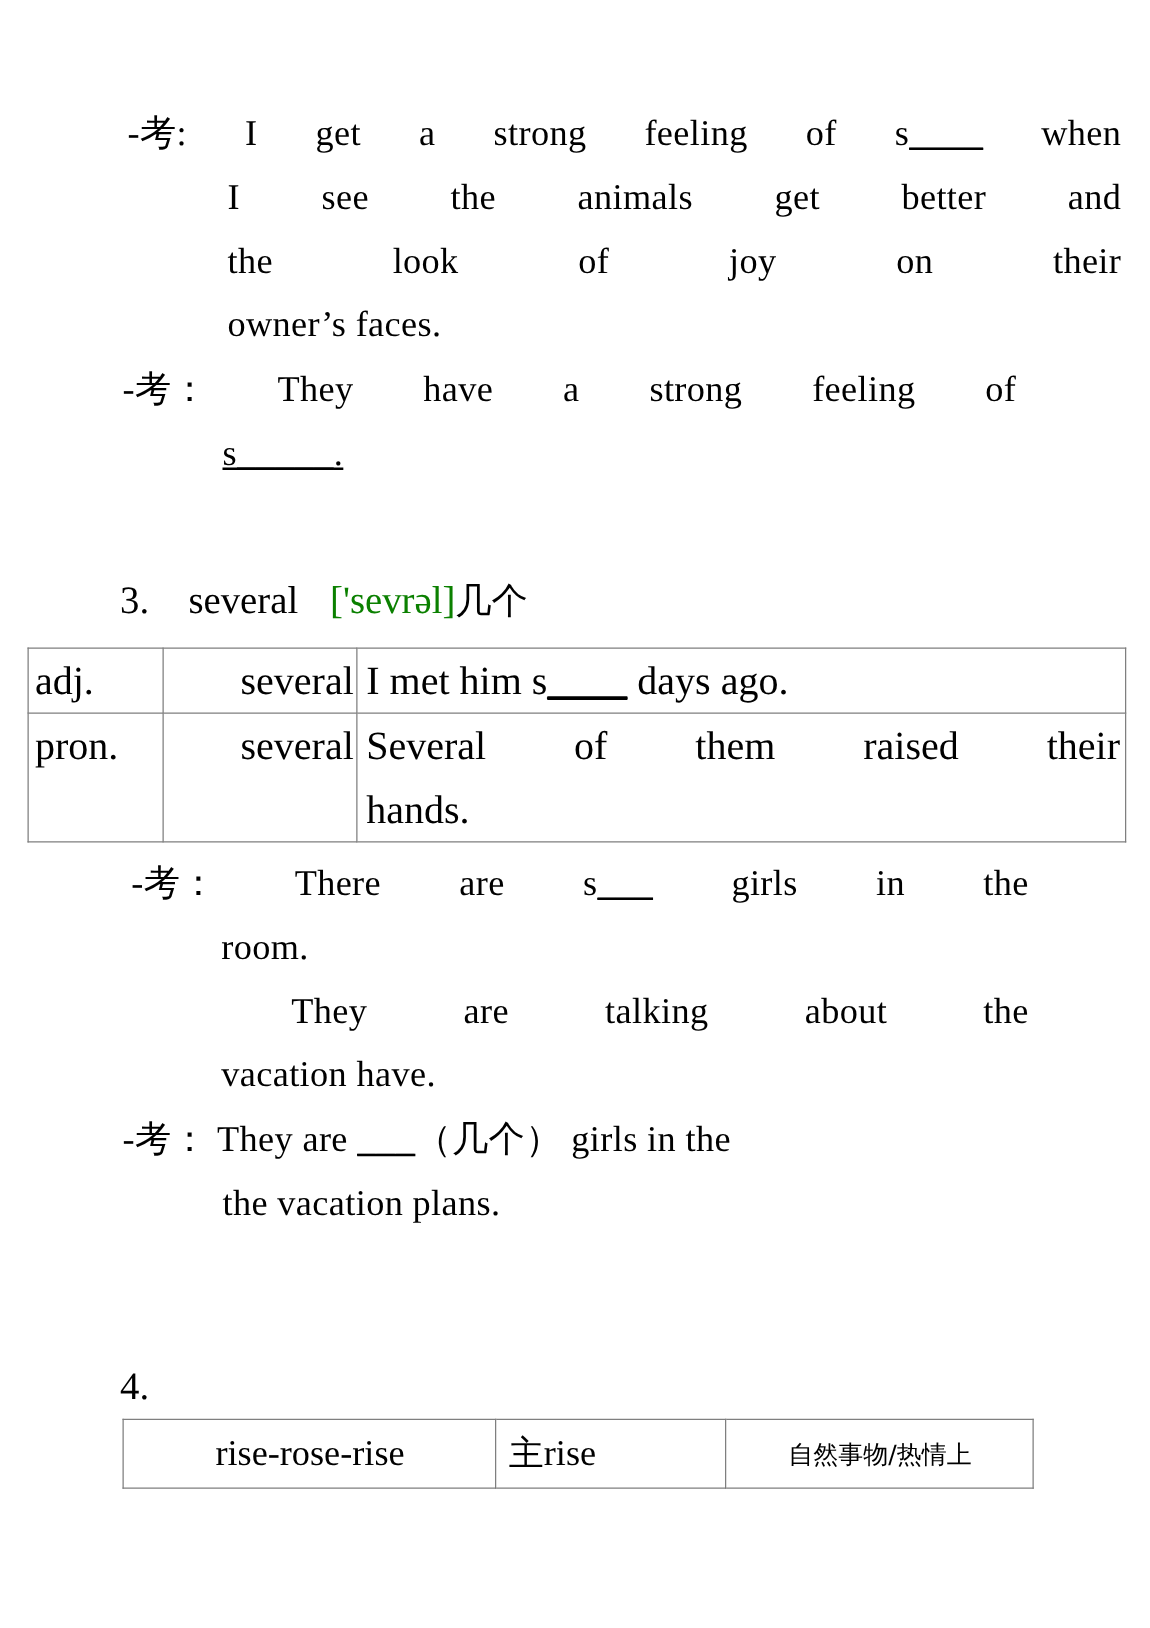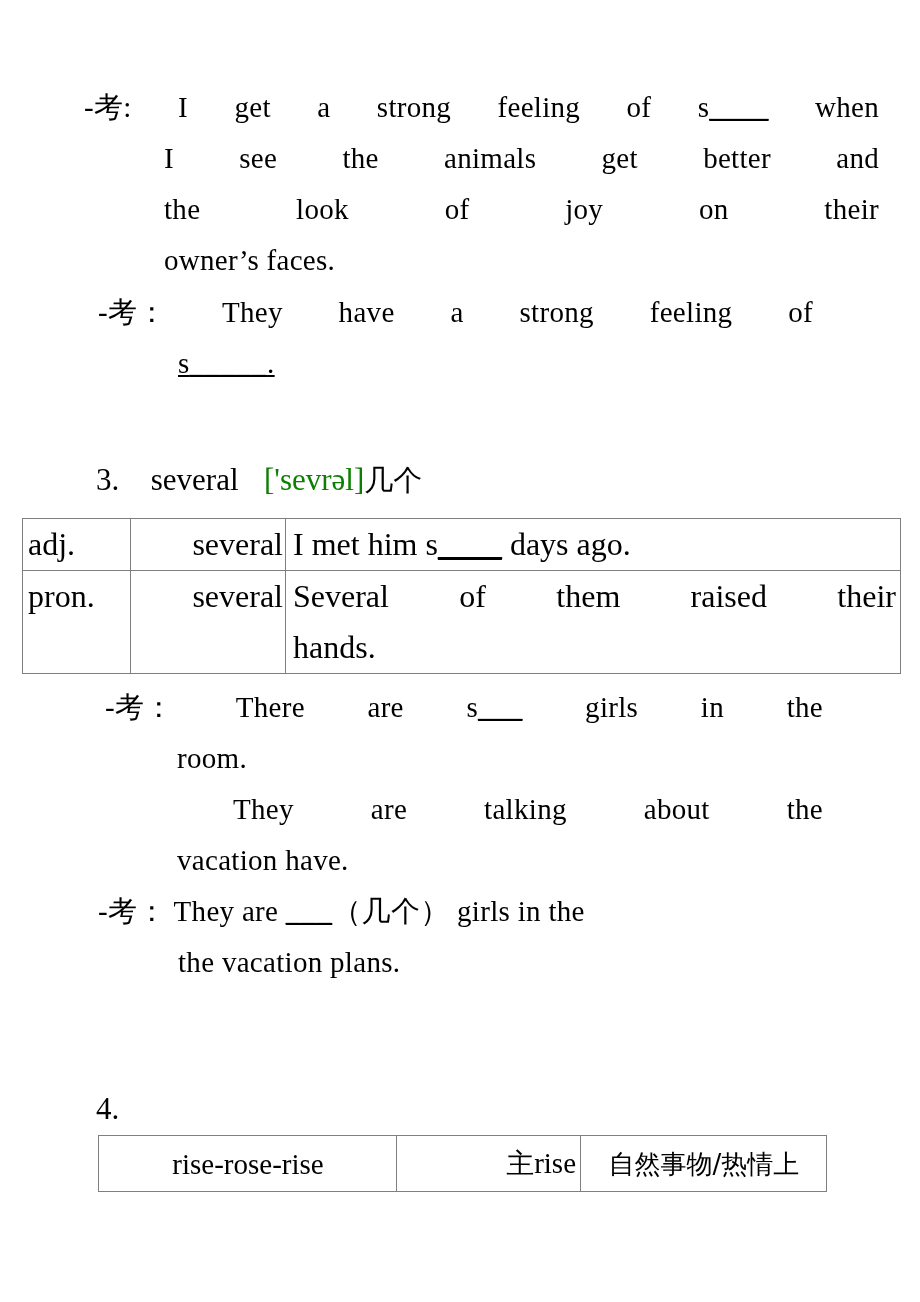--- a/index.html
+++ b/index.html
@@ -112,43 +112,43 @@
   #rise-table col.r2 { width: 184px; }
   #rise-table col.r3 { width: 246px; }
   #rise-table td {
     line-height: 54px;
     text-align: center;
     vertical-align: middle;
     font-size: 29px;
   }
   #rise-table td.cn-cell {
     font-family: "DejaVu Sans", sans-serif;
-    font-size: 26px;
+    font-size: 20px;
   }
   #rise-table td.mixed-cell {
     font-size: 29px;
-    text-align: right;
-    padding-left: 24px;
+    text-align: left;
+    padding-left: 10px;
   }
   #rise-table td.mixed-cell .cn {
     font-size: 28px;
   }
 
   .section-num {
     position: absolute;
     font-size: 31px;
     line-height: 38px;
   }
 </style>
 </head>
 <body>
 
 <div class="page">
 
-  <div class="note-block" id="note1" style="left:84px; top:82px; width:795px;">
+  <div class="note-block" id="note1" style="left:102px; top:82px; width:795px;">
     <div class="note-line justify">
       <span class="marker">
         <span>-考:</span>
       </span>
       <span>I get a strong feeling of s</span><span class="blank-s">____</span>
       <span>when</span>
     </div>
     <div class="note-line justify" style="padding-left:80px;">
       <span>I see the animals get better and</span>
     </div>

